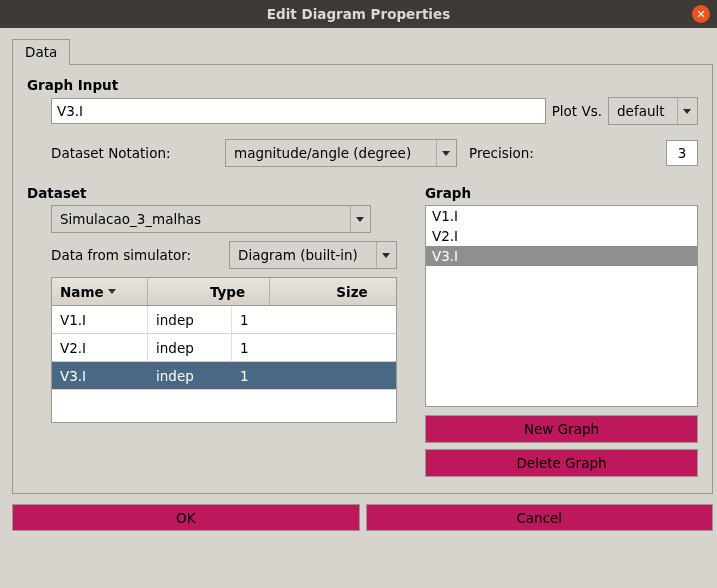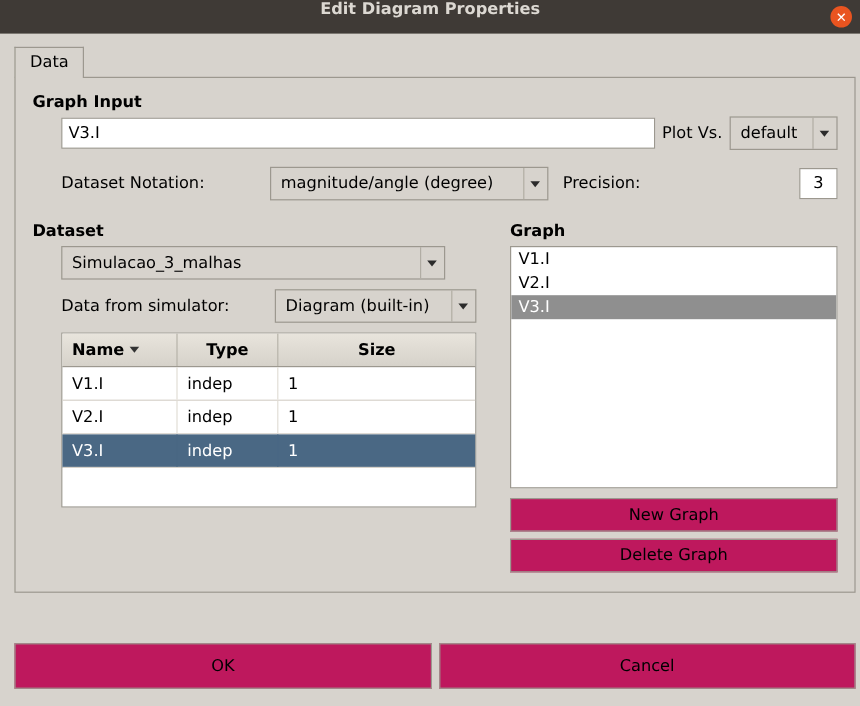--- a/index.html
+++ b/index.html
@@ -1,48 +1,48 @@
 <!DOCTYPE html>
 <html><head>
 <meta charset="utf-8">
 <style>
   * { box-sizing: border-box; font-family: "DejaVu Sans", "Liberation Sans", Arial, sans-serif; font-size: 13.5px; }
   body { margin: 0; padding: 0; background: #d7d3cd; width: 717px; height: 588px; overflow: hidden; }
-  .titlebar { background: #3f3a36; color: #dcd8d2; height: 28px; display: flex; align-items: flex-start; position: relative; }
+  .titlebar { background: #3f3a36; color: #dcd8d2; height: 28px; display: flex; align-items: center; position: relative; }
   .titlebar .title { flex: 1; text-align: center; font-weight: bold; }
   .titlebar .close { position: absolute; right: 7px; top: 5px; width: 18px; height: 18px; background: #e95420; border-radius: 50%; display: flex; align-items: center; justify-content: center; color: #fff; font-size: 11px; cursor: pointer; }
   .content { padding: 10px 4px 12px 12px; }
   .tabbar { display: flex; align-items: flex-end; height: 26px; }
   .tab { border: 1px solid #9c988f; border-bottom: none; padding: 4px 12px 5px 12px; background: #d7d3cd; position: relative; top: 1px; }
   .tab.active { background: #d7d3cd; z-index: 2; }
   .tabpanel { border: 1px solid #9c988f; padding: 12px 14px 16px 14px; background: #d7d3cd; position: relative; }
   .section-label { font-weight: bold; margin-bottom: 4px; }
   .row { display: flex; align-items: center; gap: 6px; }
   .textfield, .numberfield { background: #fff; border: 1px solid #9c988f; padding: 3px 5px; height: 26px; }
   .combo { background: #d7d3cd; border: 1px solid #9c988f; height: 28px; display: flex; align-items: center; padding: 0 2px 0 8px; position: relative; cursor: default; }
   .combo .arrowcell { width: 18px; height: 100%; display: flex; align-items: center; justify-content: center; border-left: 1px solid #b1ada4; }
   .arrow-down { width: 0; height: 0; border-left: 4px solid transparent; border-right: 4px solid transparent; border-top: 5px solid #2b2b2b; }
   .col-left { width: 370px; }
   .col-right { flex: 1; }
   .table { border: 1px solid #9c988f; background: #fff; }
-  .thead { display: flex; background: linear-gradient(#e8e4dc,#d6d2ca); border-bottom: 1px solid #9c988f; height: 28px; }
+  .thead { display: flex; background: linear-gradient(#e8e4dc,#d6d2ca); border-bottom: 1px solid #9c988f; height: 28px; gap: 38px; }
   .th { padding: 4px 8px; font-weight: bold; border-right: 1px solid #b7b3aa; display: flex; align-items: center; gap: 4px; }
   .th:last-child { border-right: none; }
   .trow { display: flex; height: 28px; border-bottom: 1px solid #d6d2ca; }
   .td { padding: 4px 8px; border-right: 1px solid #e2ded6; display: flex; align-items: center; }
   .td:last-child { border-right: none; }
   .trow.selected { background: #4a6884; color: #fff; }
   .trow.selected .td { border-right-color: #4a6884; }
   .tbody-space { height: 32px; }
   .graphlist { border: 1px solid #9c988f; background: #fff; height: 202px; overflow: hidden; }
   .graphlist .item { padding: 2px 6px; cursor: default; }
   .graphlist .item.selected { background: #8f8f8f; color: #fff; }
   .btn { background: #be185d; border: 1px solid #9c988f; padding: 5px 0; text-align: center; cursor: default; }
   .bottombar { display: flex; gap: 6px; margin-top: 10px; }
-  .bottombar .btn { flex: 1; height: 38px; display:flex;align-items:center;justify-content:center;margin-top:32px;}
+  .bottombar .btn { flex: 1; height: 27px; display:flex;align-items:center;justify-content:center;}
   .mt8 { margin-top: 8px; }
   .mt6 { margin-top: 6px; }
   .pad-left { margin-left: 24px; }
   .colw-name  { width: 96px; }
   .colw-type  { width: 84px; }
   .colw-size  { flex: 1; }
   .small-arrow { width:0;height:0;border-left:4px solid transparent;border-right:4px solid transparent;border-top:5px solid #333;}
 </style>
 </head>
 <body>

